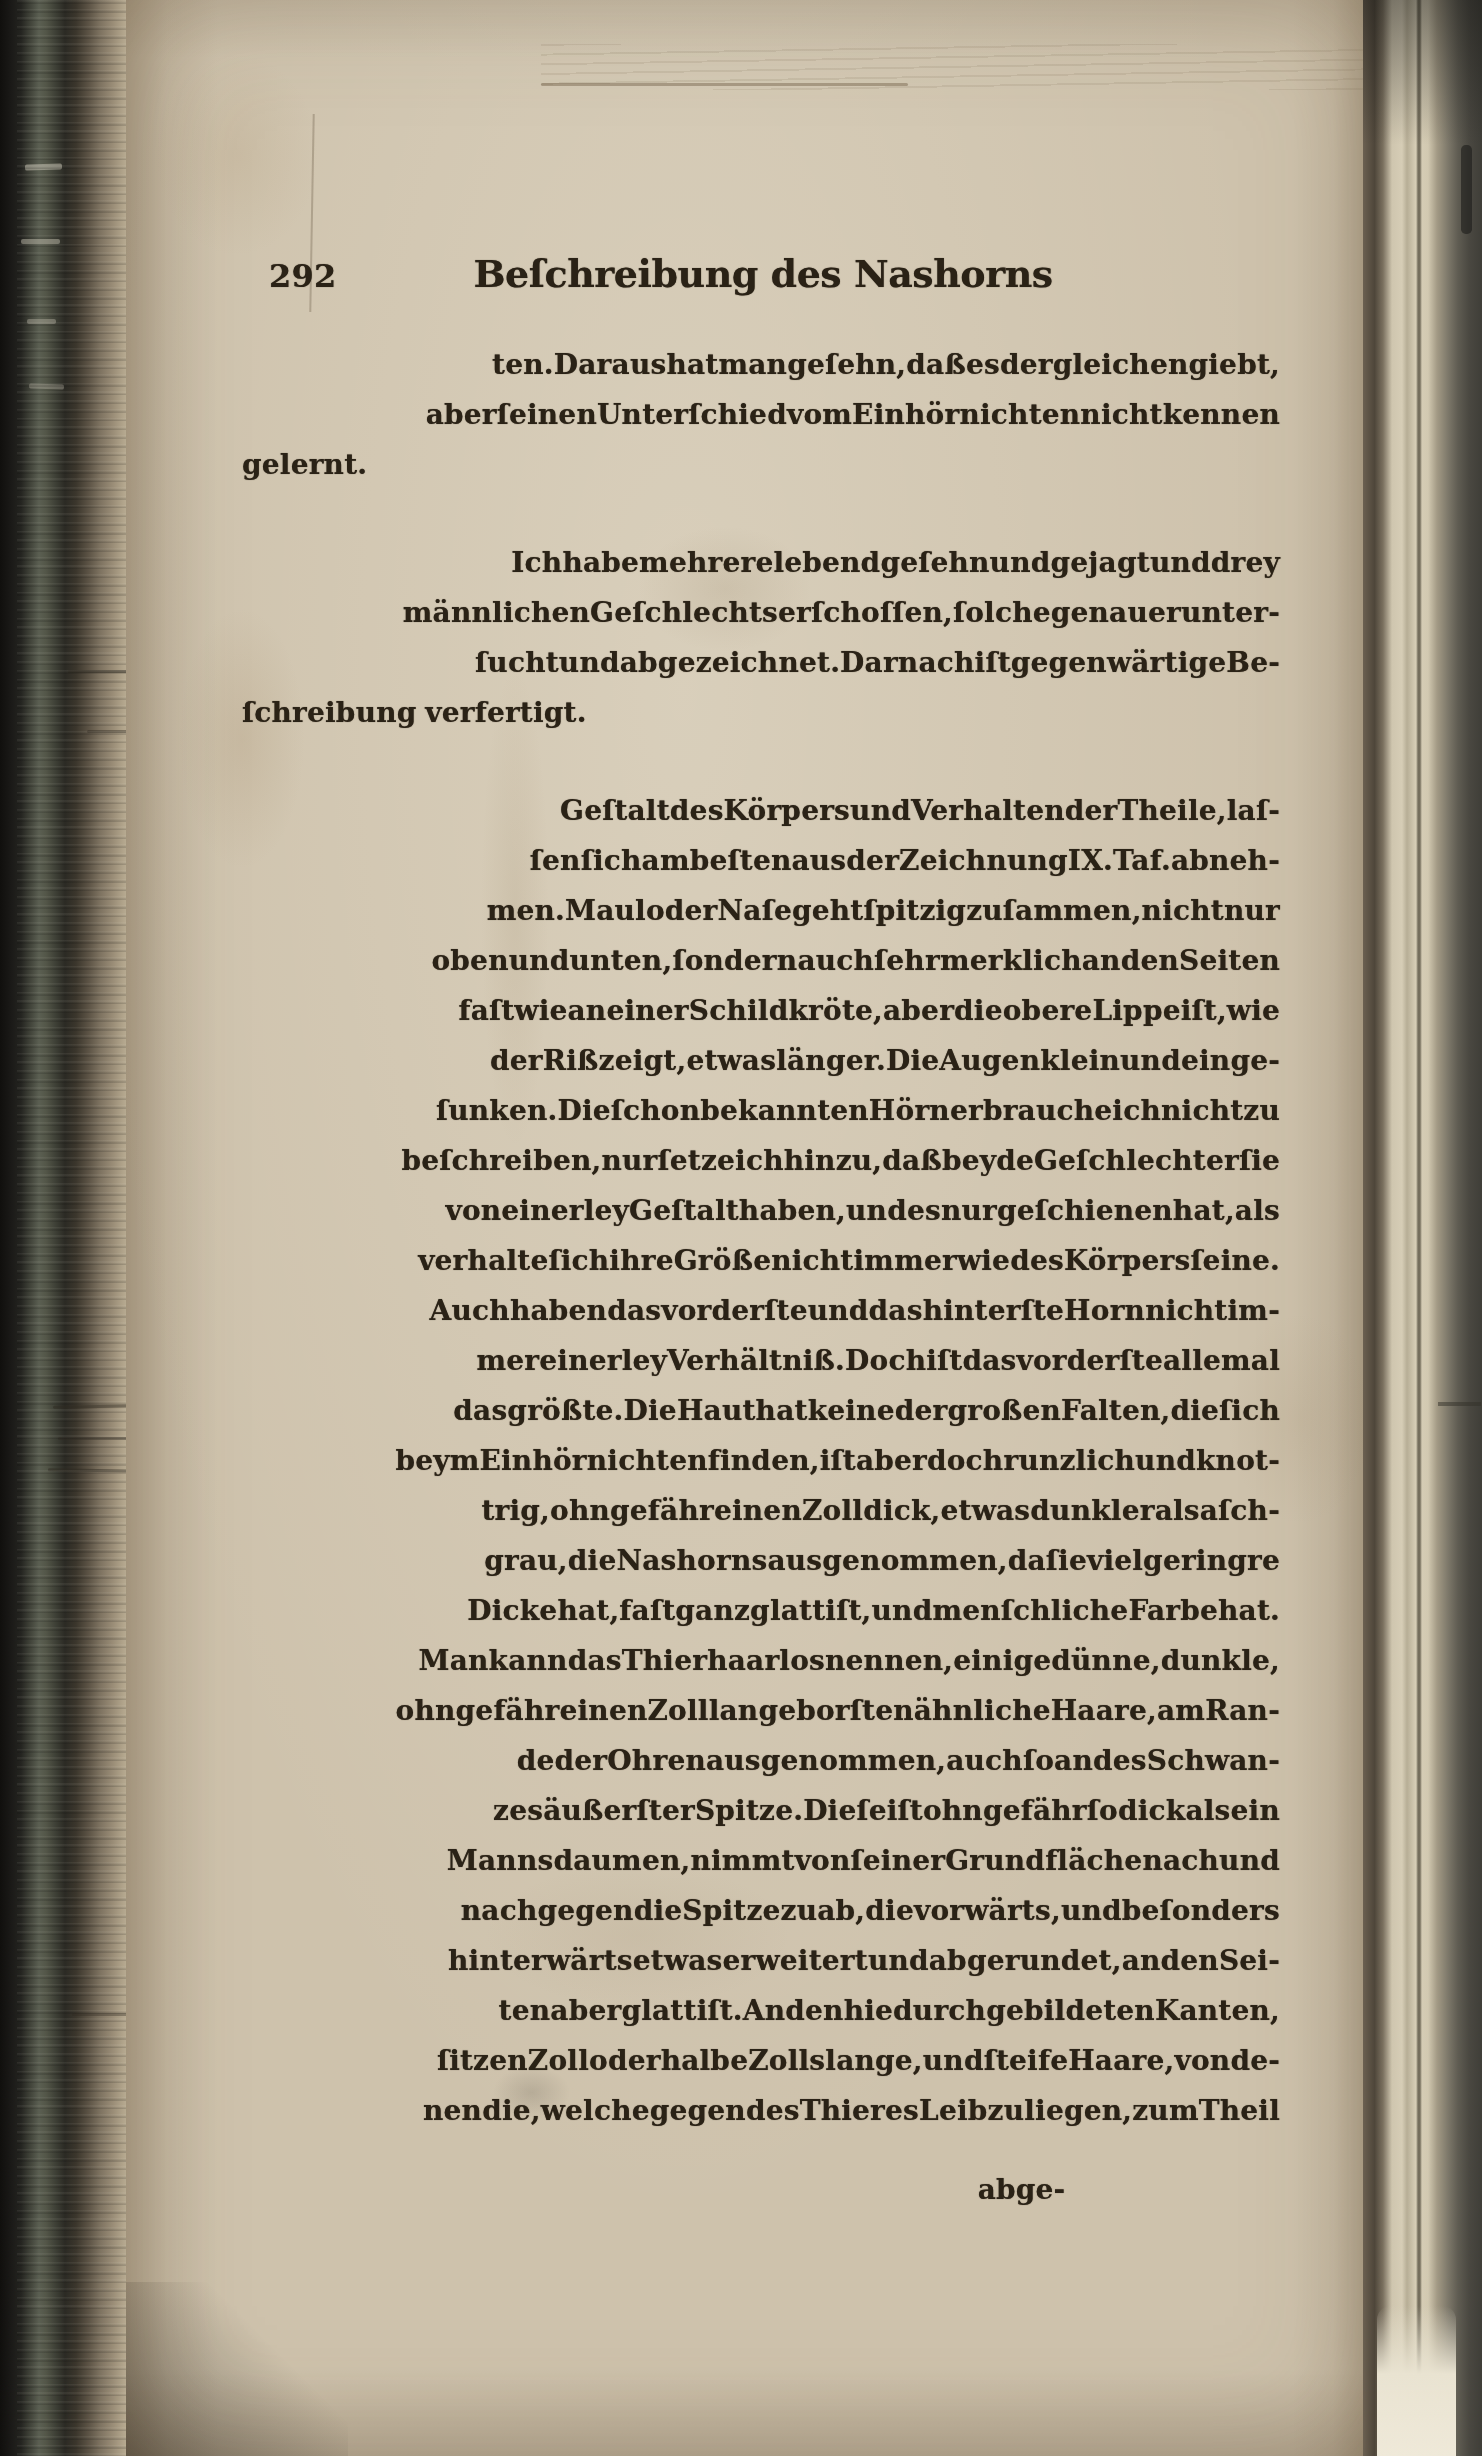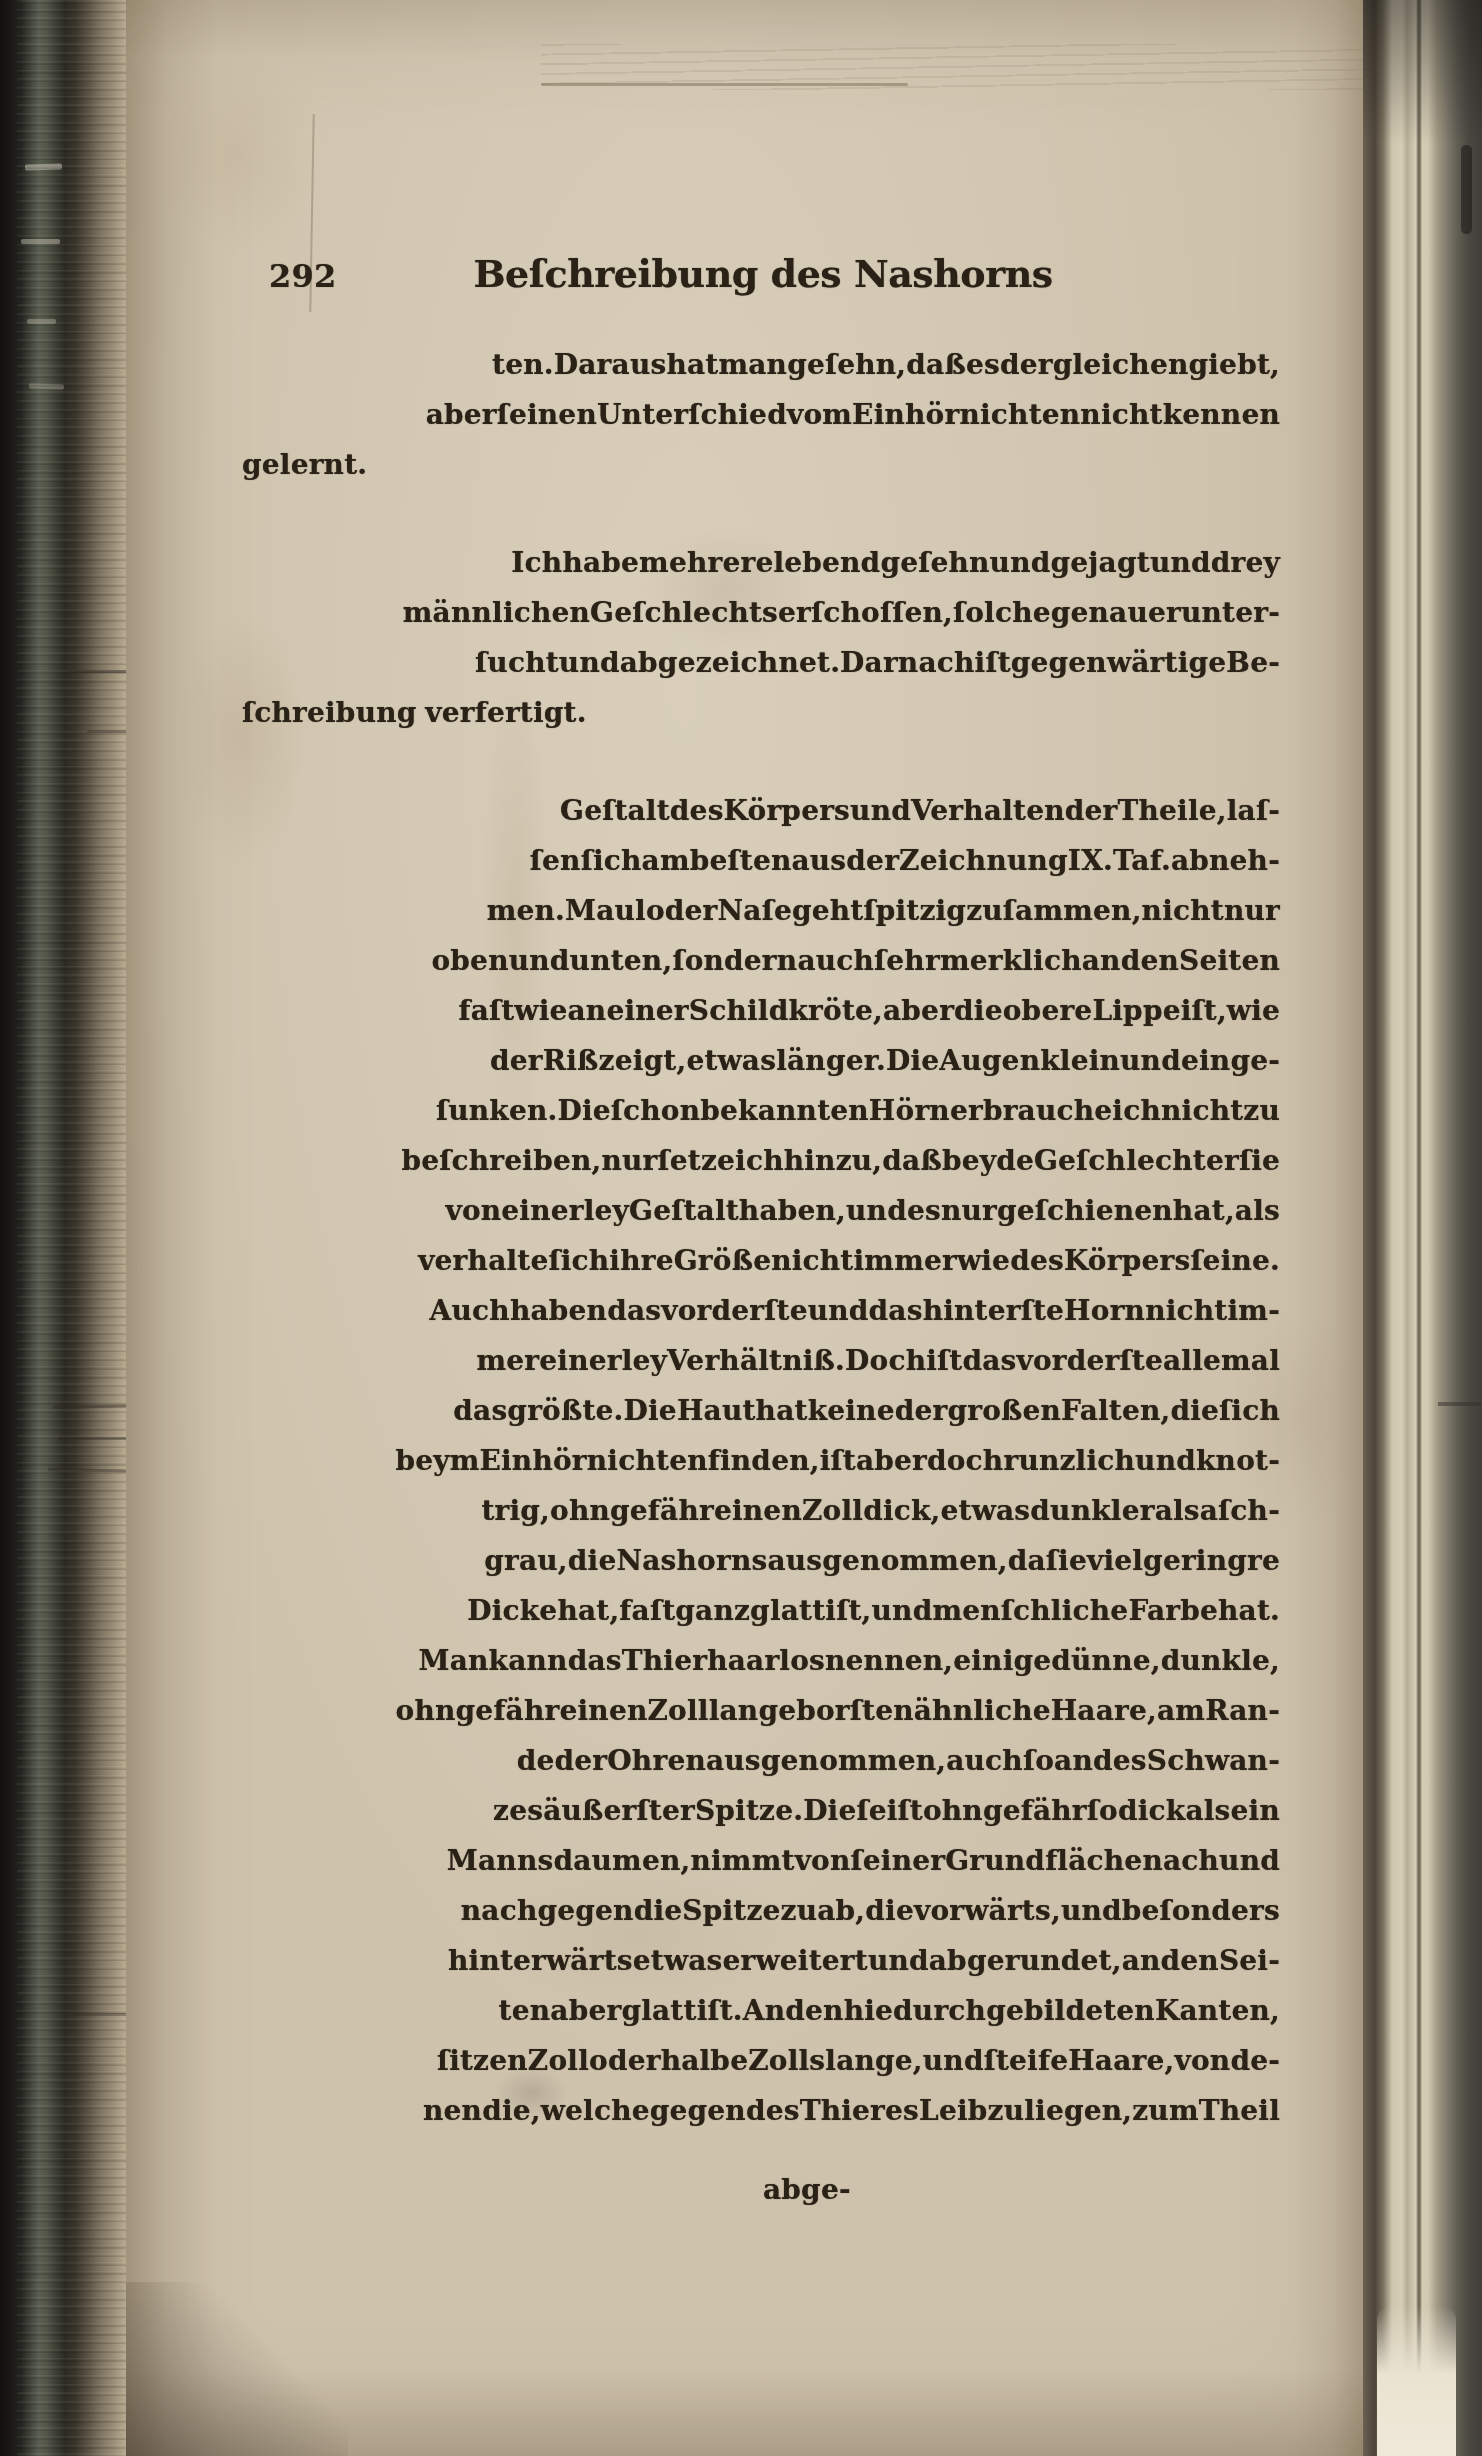--- a/index.html
+++ b/index.html
@@ -77,21 +77,21 @@
   }
   .hdr{display:flex;align-items:baseline;height:50px;line-height:50px;}
   .pagenum{font-size:32px;font-weight:bold;margin-left:27px;}
   .title{font-size:38px;font-weight:bold;margin-left:137px;letter-spacing:-0.5px;text-align:center;}
   .pbody{margin-top:41px;font-size:28px;font-weight:bold;}
   .para{margin-bottom:48px;}
   .para:last-child{margin-bottom:0;}
   .tl{display:flex;justify-content:flex-end;height:50px;line-height:50px;white-space:pre;}
   .tl.short{justify-content:flex-start;column-gap:8.7px;align-items:center;}
   .tl.indent::before{content:"";flex:0 0 39px;}
-  .catchword{margin-top:29px;padding-left:521px;font-size:28px;font-weight:bold;height:50px;line-height:50px;}
+  .catchword{margin-top:29px;padding-left:521px;font-size:28px;font-weight:bold;height:50px;line-height:50px;text-align:center;}
 
   
   .fore-edge{
     position:absolute;left:1363px;top:0;width:119px;height:2456px;
     background:
       linear-gradient(180deg, rgba(18,18,16,0.45) 0px, rgba(18,18,16,0) 145px),
       linear-gradient(90deg, rgba(0,0,0,0) 53px, rgba(92,86,70,0.8) 55px, rgba(92,86,70,0.8) 57px, rgba(0,0,0,0) 59px),
       linear-gradient(90deg,
         #6b6051 0px,#4e463a 11.6px,#7a705f 20px,#cfc6af 29px,#d6cdb6 39px,
         #b7ae96 44px,#d8cfb8 53px,#d2c9b1 65px,#a39a85 74px,#7d786a 85px,

